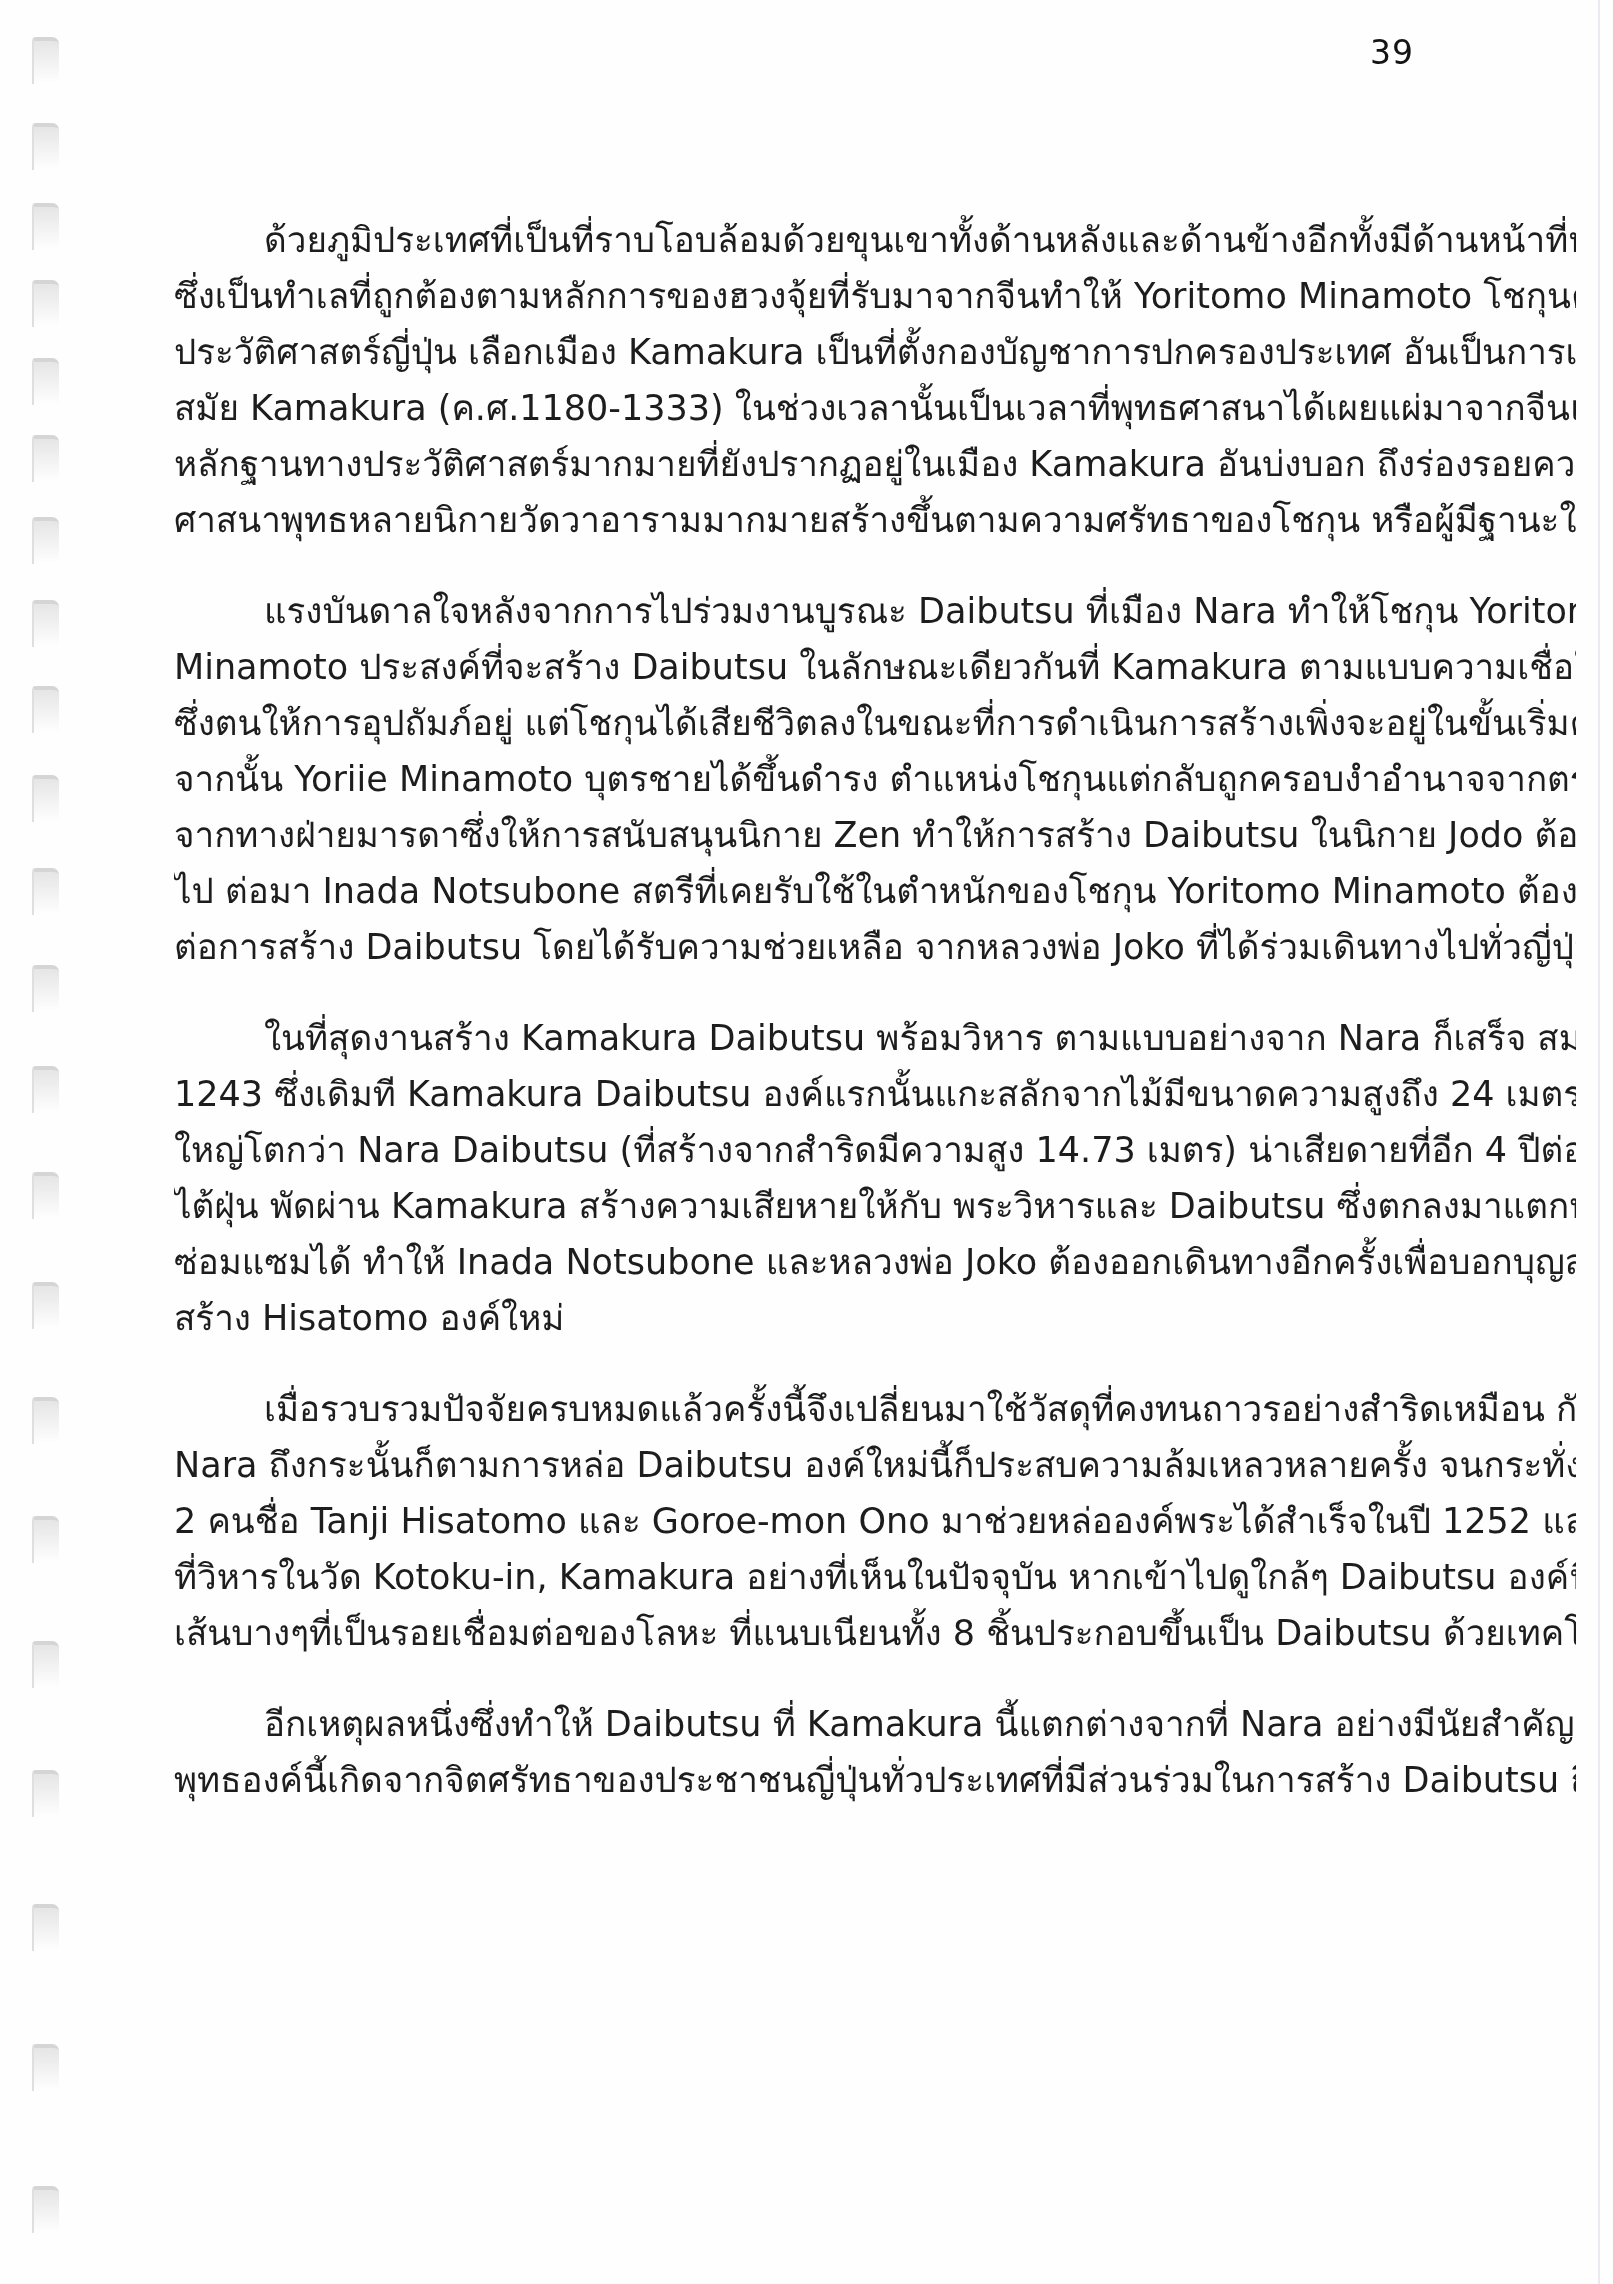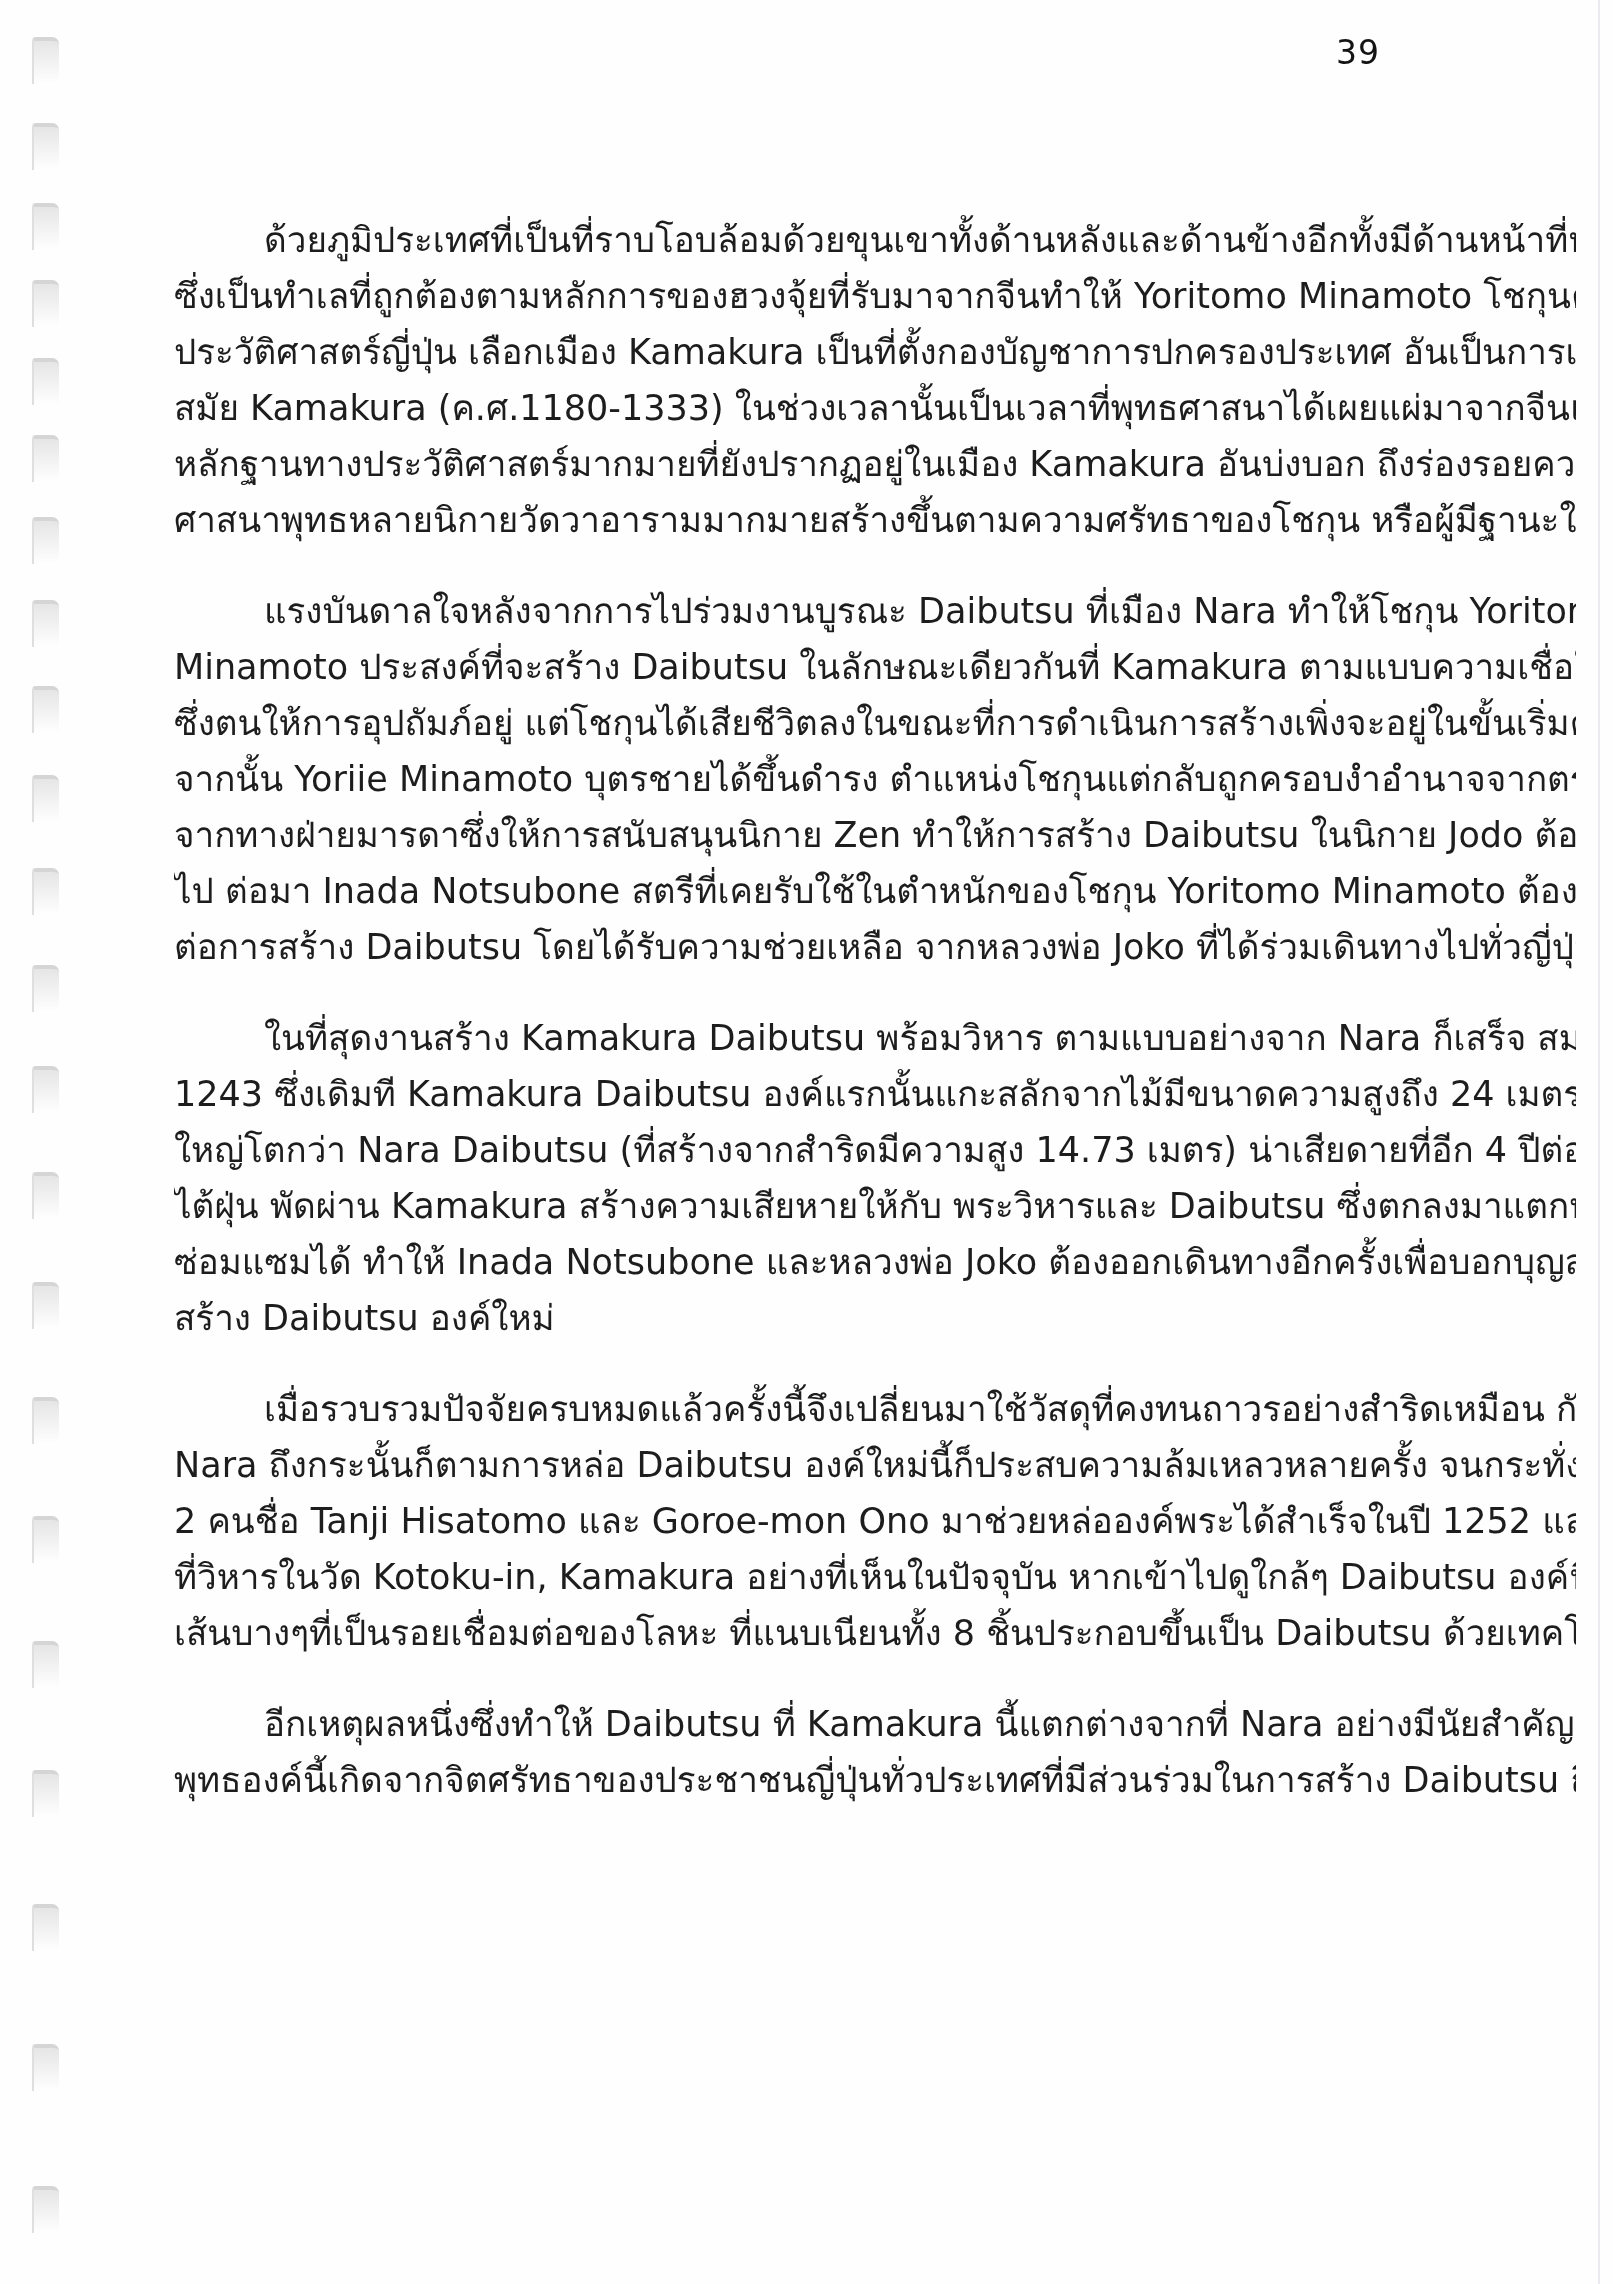--- a/index.html
+++ b/index.html
@@ -20,21 +20,21 @@
   
   .hole{
     position:absolute;left:32px;width:24.5px;height:43px;
     background:linear-gradient(180deg,#e2e2e2,#f5f5f5 65%,rgba(255,255,255,0));
     border-top:4.9px solid #cfcfcf;
     border-left:2.9px solid #dadada;
     border-radius:3.9px 6.9px 0 0;
     opacity:.85;
   }
   .page-number{
-    position:absolute;left:1336px;top:33px;
+    position:absolute;left:1370px;top:33px;
     font-size:33px;color:#141414;letter-spacing:1px;
   }
   .doc{
     position:absolute;left:174px;top:212px;width:1402px;
     color:#1d1d1d;font-size:35px;line-height:56px;
     overflow:hidden;
   }
   .para{margin:0 0 35px 0;}
   .line{white-space:nowrap;height:56px;overflow:hidden;}
   .line.first{padding-left:90px;}
@@ -86,21 +86,21 @@
         <div class="line">จากทางฝ่ายมารดาซึ่งให้การสนับสนุนนิกาย Zen ทำให้การสร้าง Daibutsu ในนิกาย Jodo ต้องมีอันล้มเลิก</div>
         <div class="line">ไป ต่อมา Inada Notsubone สตรีที่เคยรับใช้ในตำหนักของโชกุน Yoritomo Minamoto ต้องการที่จะสาน</div>
         <div class="line">ต่อการสร้าง Daibutsu โดยได้รับความช่วยเหลือ จากหลวงพ่อ Joko ที่ได้ร่วมเดินทางไปทั่วญี่ปุ่น เพื่อรับ</div>
       </div>
       <div class="para">
         <div class="line first">ในที่สุดงานสร้าง Kamakura Daibutsu พร้อมวิหาร ตามแบบอย่างจาก Nara ก็เสร็จ สมบูรณ์ ในปี</div>
         <div class="line">1243 ซึ่งเดิมที Kamakura Daibutsu องค์แรกนั้นแกะสลักจากไม้มีขนาดความสูงถึง 24 เมตรซึ่งมีขนาด</div>
         <div class="line">ใหญ่โตกว่า Nara Daibutsu (ที่สร้างจากสำริดมีความสูง 14.73 เมตร) น่าเสียดายที่อีก 4 ปีต่อมาเกิดพายุ</div>
         <div class="line">ไต้ฝุ่น พัดผ่าน Kamakura สร้างความเสียหายให้กับ พระวิหารและ Daibutsu ซึ่งตกลงมาแตกหักเกินกว่าจะ</div>
         <div class="line">ซ่อมแซมได้ ทำให้ Inada Notsubone และหลวงพ่อ Joko ต้องออกเดินทางอีกครั้งเพื่อบอกบุญสำหรับการ</div>
-        <div class="line">สร้าง Daibutsu องค์ใหม่</div>
+        <div class="line">สร้าง Hisatomo องค์ใหม่</div>
       </div>
       <div class="para">
         <div class="line first">เมื่อรวบรวมปัจจัยครบหมดแล้วครั้งนี้จึงเปลี่ยนมาใช้วัสดุที่คงทนถาวรอย่างสำริดเหมือน กับองค์ที่</div>
         <div class="line">Nara ถึงกระนั้นก็ตามการหล่อ Daibutsu องค์ใหม่นี้ก็ประสบความล้มเหลวหลายครั้ง จนกระทั่งได้ช่างฝีมือดี</div>
         <div class="line">2 คนชื่อ Tanji Hisatomo และ Goroe-mon Ono มาช่วยหล่อองค์พระได้สำเร็จในปี 1252 และประดิษฐาน</div>
         <div class="line">ที่วิหารในวัด Kotoku-in, Kamakura อย่างที่เห็นในปัจจุบัน หากเข้าไปดูใกล้ๆ Daibutsu องค์นี้จะเห็นว่ามี</div>
         <div class="line">เส้นบางๆที่เป็นรอยเชื่อมต่อของโลหะ ที่แนบเนียนทั้ง 8 ชิ้นประกอบขึ้นเป็น Daibutsu ด้วยเทคโนโลยีใน</div>
       </div>
       <div class="para">
         <div class="line first">อีกเหตุผลหนึ่งซึ่งทำให้ Daibutsu ที่ Kamakura นี้แตกต่างจากที่ Nara อย่างมีนัยสำคัญ คืออะมิตะ</div>

